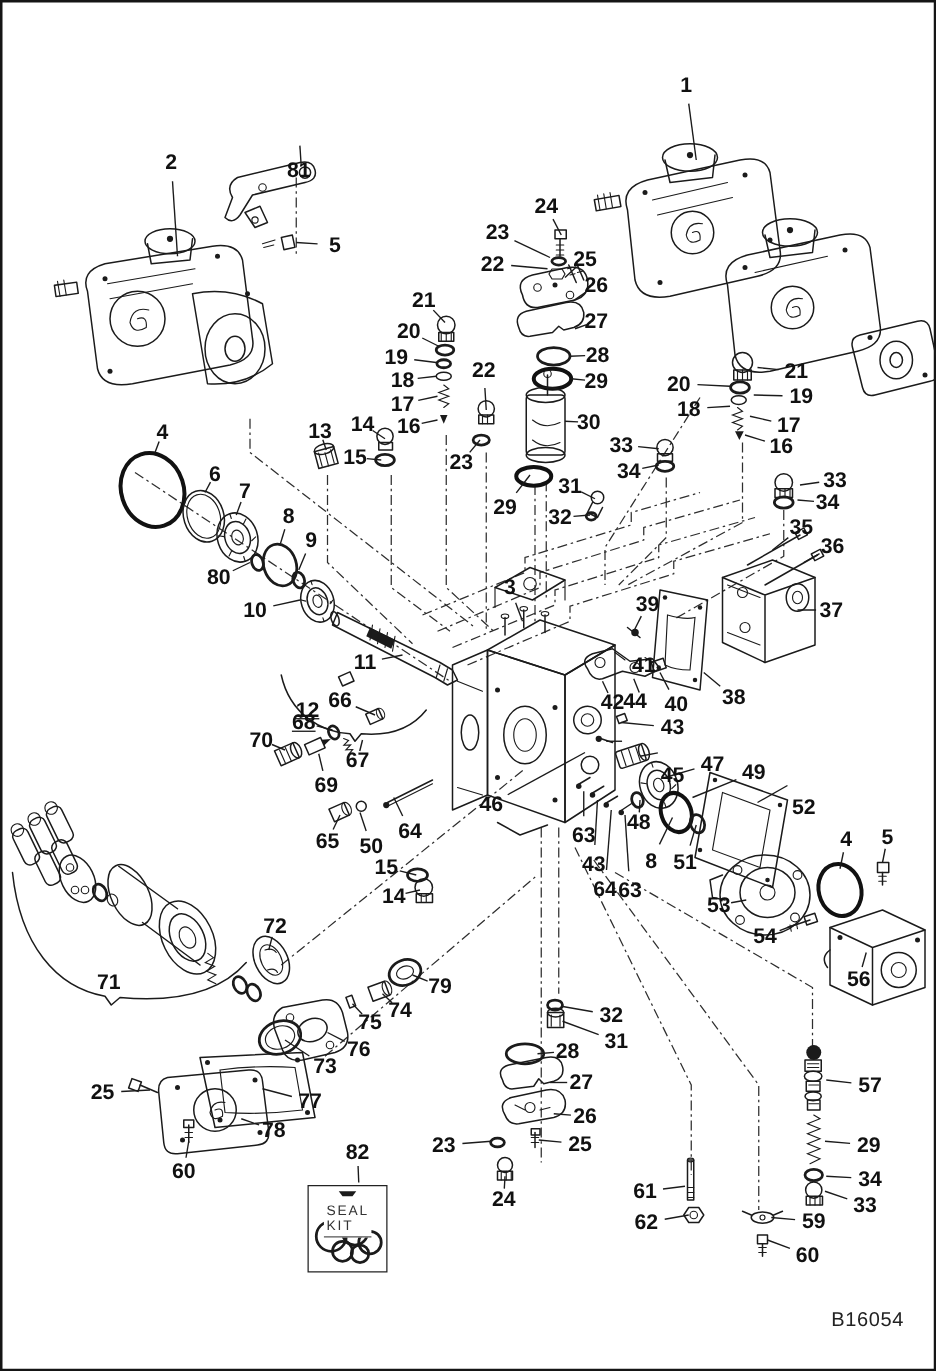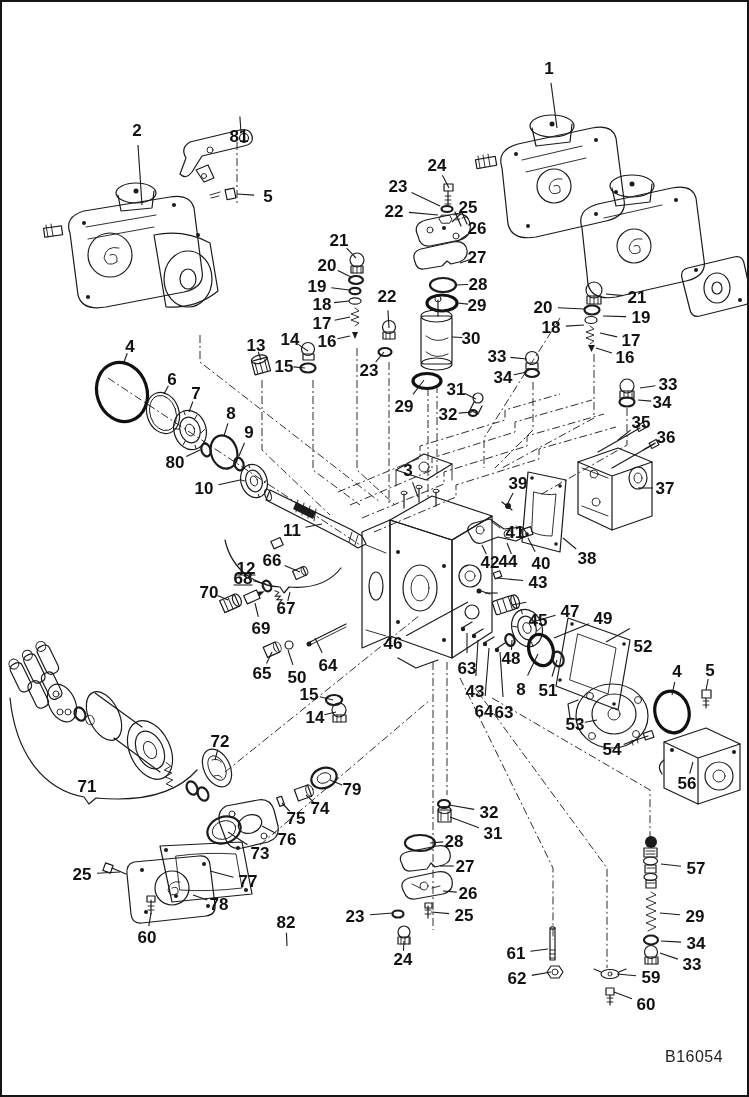--- a/index.html
+++ b/index.html
@@ -621,20 +621,33 @@
       <line x1="530.4" y1="951.2" x2="548" y2="949" class="ldr"></line>
       <line x1="531.771753382269" y1="975.3932199913643" x2="551" y2="972" class="ldr"></line>
       <line x1="636.0580522496193" y1="975.6815928455546" x2="617" y2="974" class="ldr"></line>
       <line x1="631.9550623364644" y1="998.7331483761741" x2="614" y2="992" class="ldr"></line>
       <line x1="681.0970099101539" y1="866.296801132589" x2="661" y2="864" class="ldr"></line>
       <line x1="680.0548002643737" y1="914.7189828798034" x2="660" y2="913" class="ldr"></line>
       <line x1="681.0244299836404" y1="942.1442531419223" x2="661" y2="941" class="ldr"></line>
       <line x1="677.814701010427" y1="959.1238034723343" x2="660" y2="953" class="ldr"></line>
     </svg>
 
+  <div class="sealkit" style="left:246px;top:948px;width:62px;height:68px;">
+    <svg width="62" height="66" viewBox="0 0 62 66">
+      <path class="blk" d="M24,4 l14,0 l-3,4 l-8,0 z"></path>
+      <g>
+        <circle class="th" cx="18" cy="40" r="12"></circle>
+        <circle class="th" cx="37" cy="37" r="10"></circle>
+        <circle class="th" cx="49" cy="45" r="9"></circle>
+        <circle class="th" cx="27" cy="52" r="8"></circle>
+        <circle class="th" cx="41" cy="54" r="7"></circle>
+      </g>
+    </svg>
+    <span class="label" style="position:absolute;top:6px;left:50%;transform:translateX(-50%);background:#fff;">SEAL KIT</span>
+  </div>
 
   <div class="code" style="left:665px;top:1048px;">B16054</div>
 
 <div class="callout" style="left: 549px; top: 68px;">1</div>
     <div class="callout" style="left: 137px; top: 130px;">2</div>
     <div class="callout" style="left: 239px; top: 103px; margin-top: 33px;">81</div>
     <div class="callout" style="left: 268px; top: 196px;">5</div>
     <div class="callout" style="left: 437px; top: 165px;">24</div>
     <div class="callout" style="left: 398px; top: 186px;">23</div>
     <div class="callout" style="left: 394px; top: 211px;">22</div>

